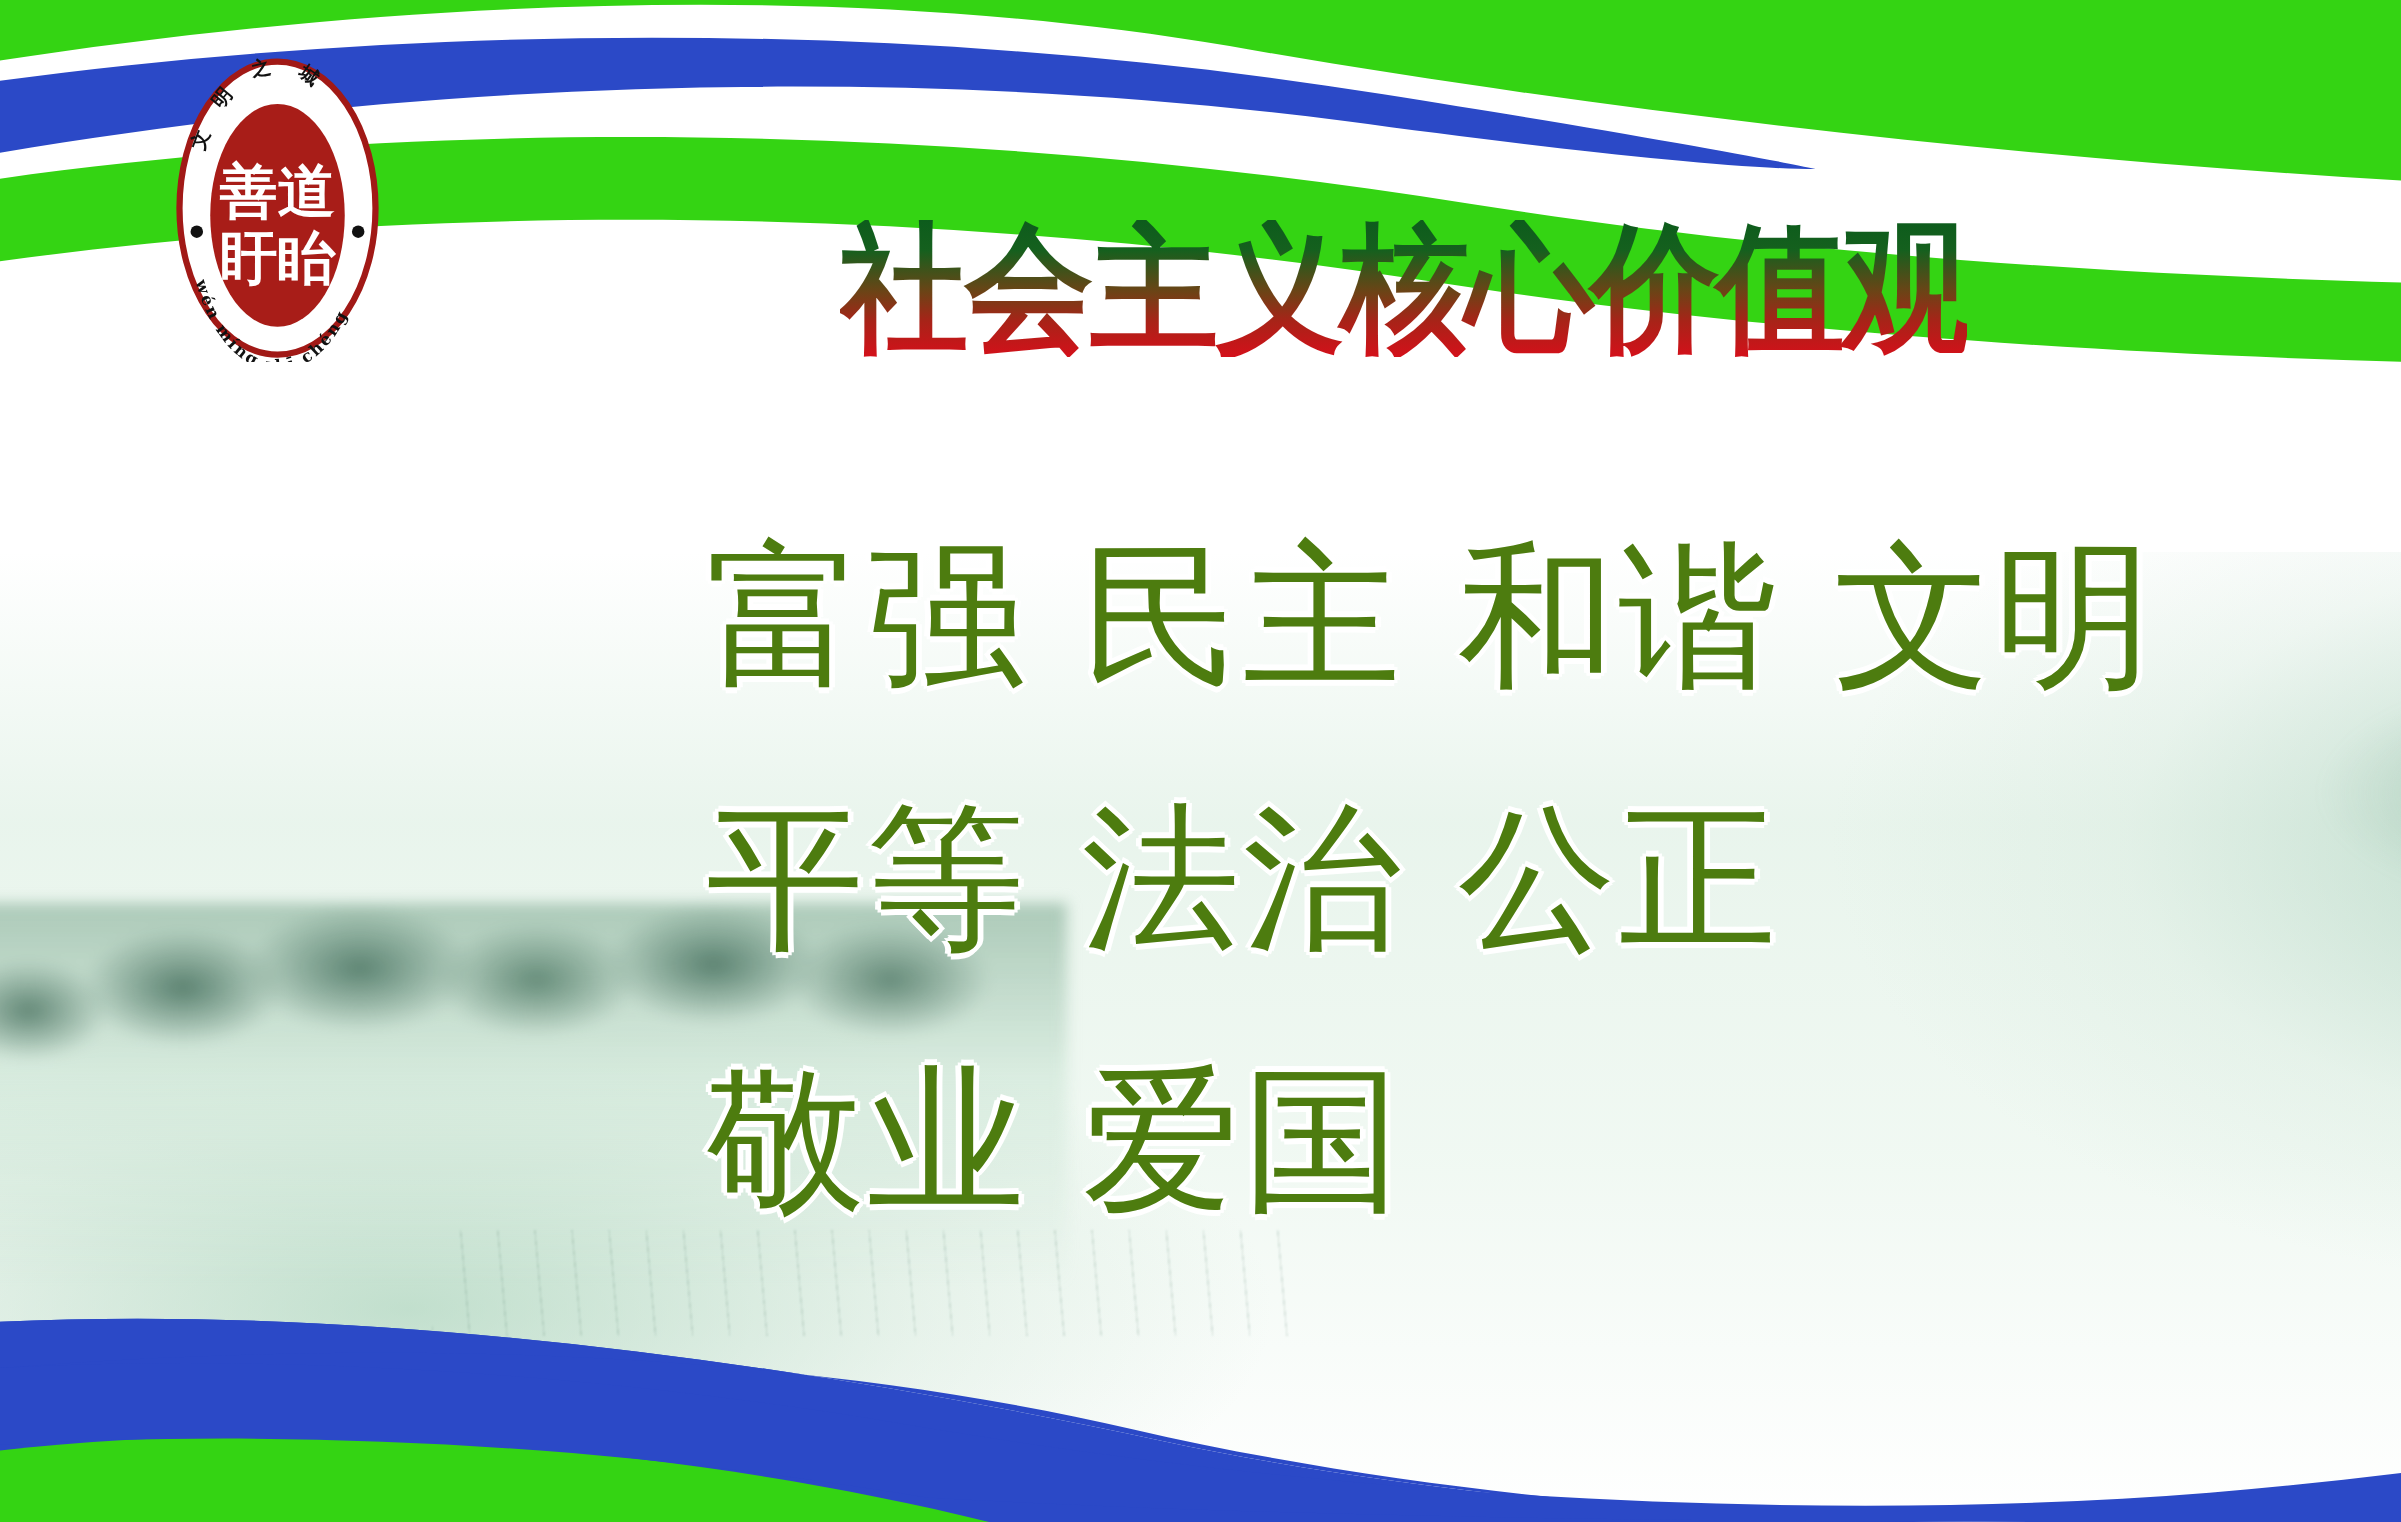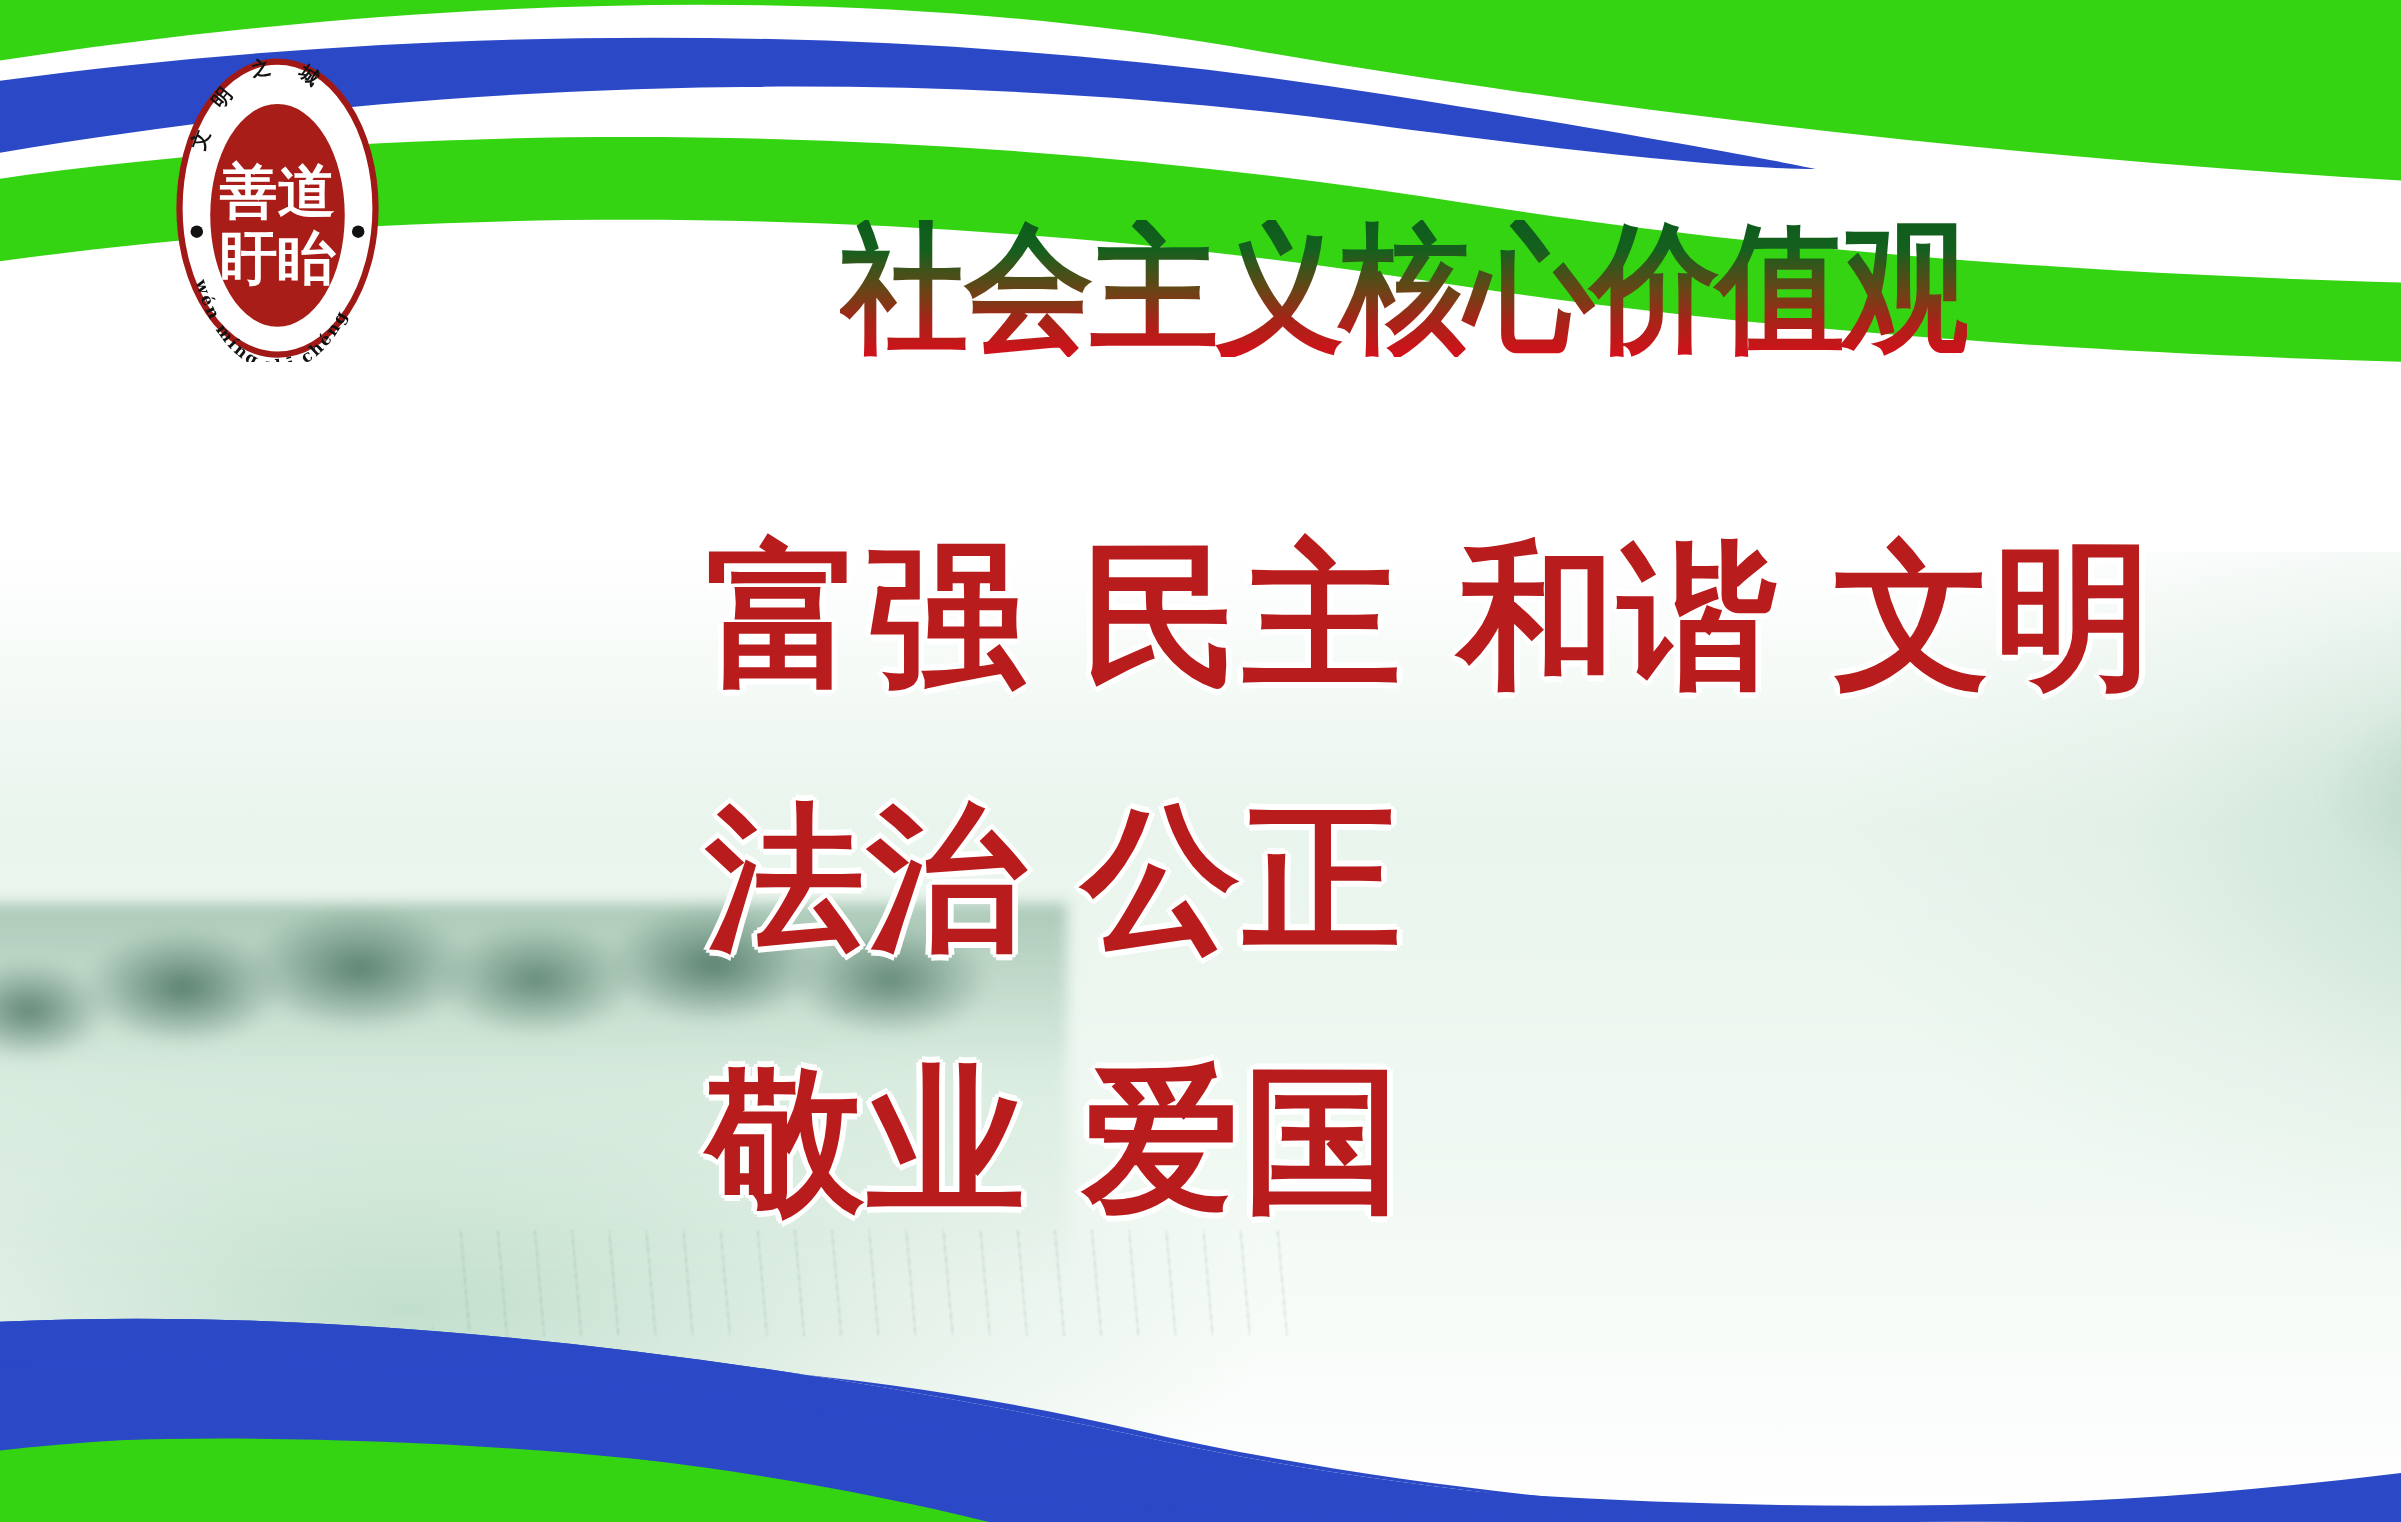--- a/index.html
+++ b/index.html
@@ -91,22 +91,22 @@
     position:absolute;left:706px;top:485px;width:1979px;height:788px;
   }
   .value-row{
     height:262px;
     display:flex;
     align-items:center;
     white-space:nowrap;
   }
   .value-word{
     font-size:158px;
-    font-weight:bold;
-    color:#b91c1c;
+    font-weight:normal;
+    color:#4d7c0f;
     letter-spacing:2.9px;
     line-height:1;
     padding-right:54px;
     text-shadow:
        4.3px 0 0 #fff, -4.3px 0 0 #fff, 0 4.3px 0 #fff, 0 -4.3px 0 #fff,
        3.4px 3.4px 0 #fff, -3.4px 3.4px 0 #fff, 3.4px -3.4px 0 #fff, -3.4px -3.4px 0 #fff,
        5.8px 0 0 #fff, -5.8px 0 0 #fff, 0 5.8px 0 #fff, 0 -5.8px 0 #fff;
     text-align: center;
   }
   .value-word:last-child{padding-right:0;}
@@ -180,20 +180,21 @@
   <div class="values">
 
     <div class="value-row">
       <span class="value-word">富强</span>
       <span class="value-word">民主</span>
       <span class="value-word">和谐</span>
       <span class="value-word">文明</span>
     </div>
 
     <div class="value-row">
+      <span class="value-word">平等</span>
       <span class="value-word">法治</span>
       <span class="value-word">公正</span>
     </div>
 
     <div class="value-row">
       <span class="value-word">敬业</span>
       <span class="value-word">爱国</span>
     </div>
 
   </div>

